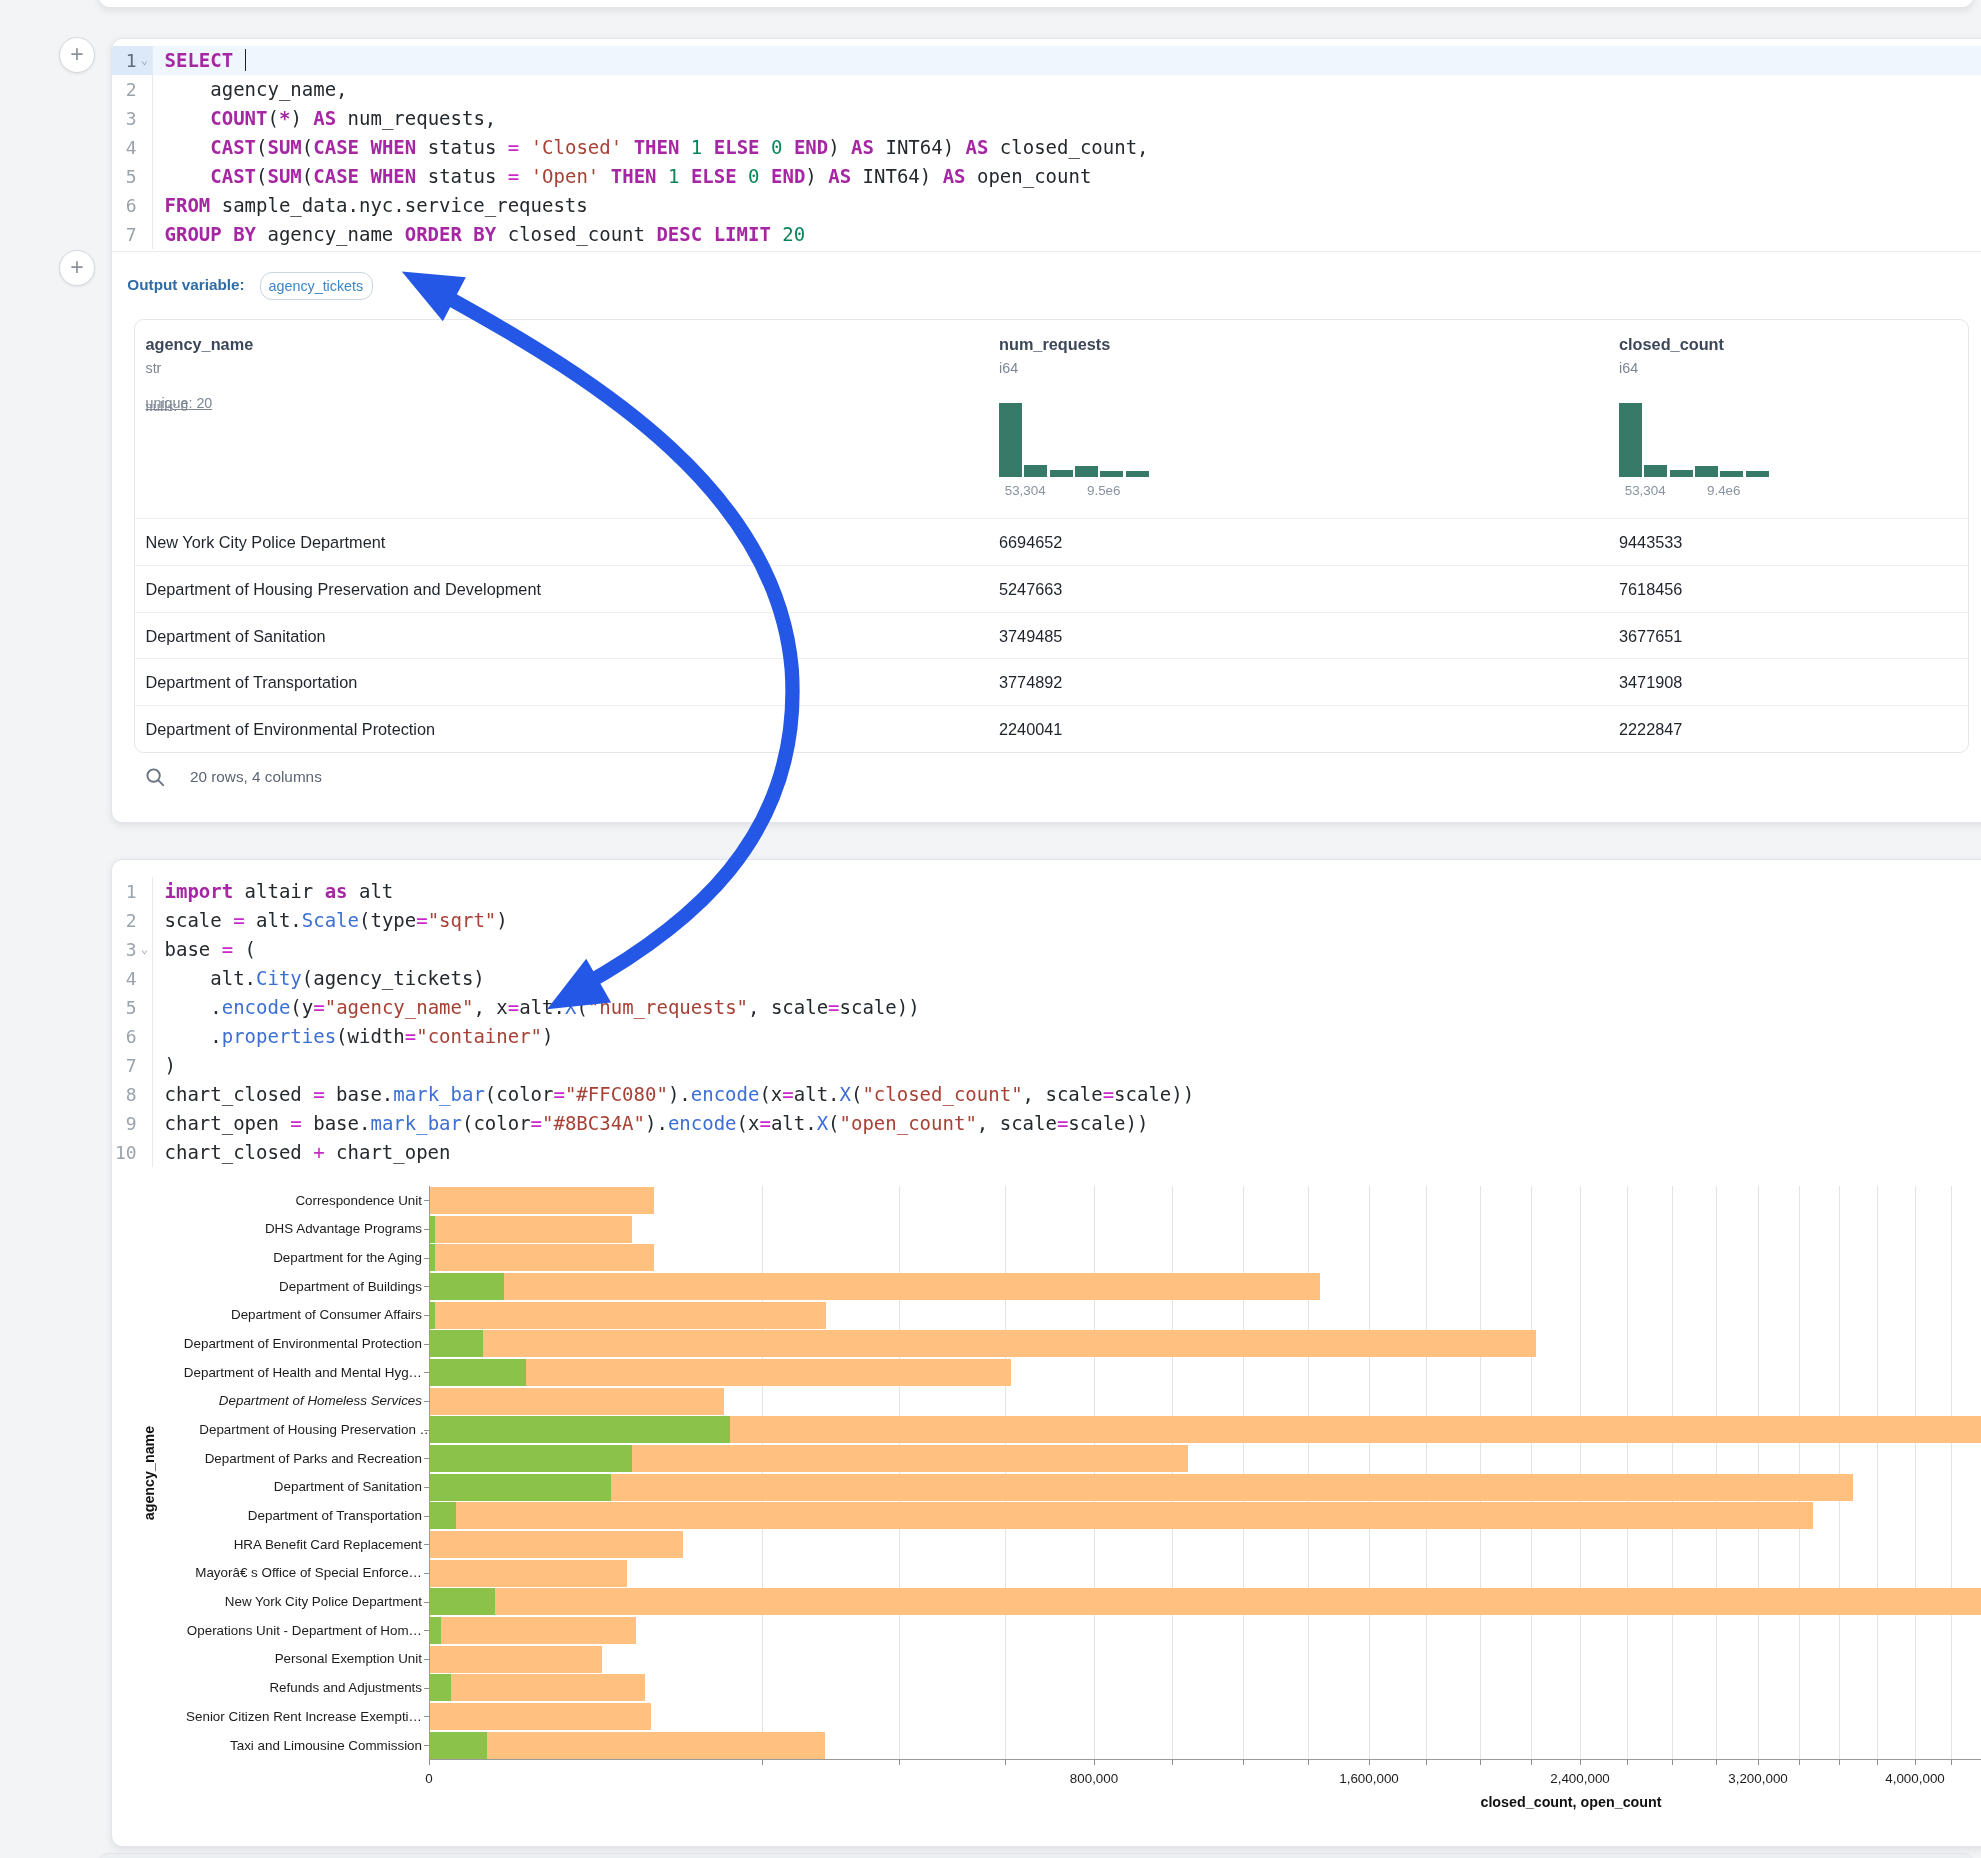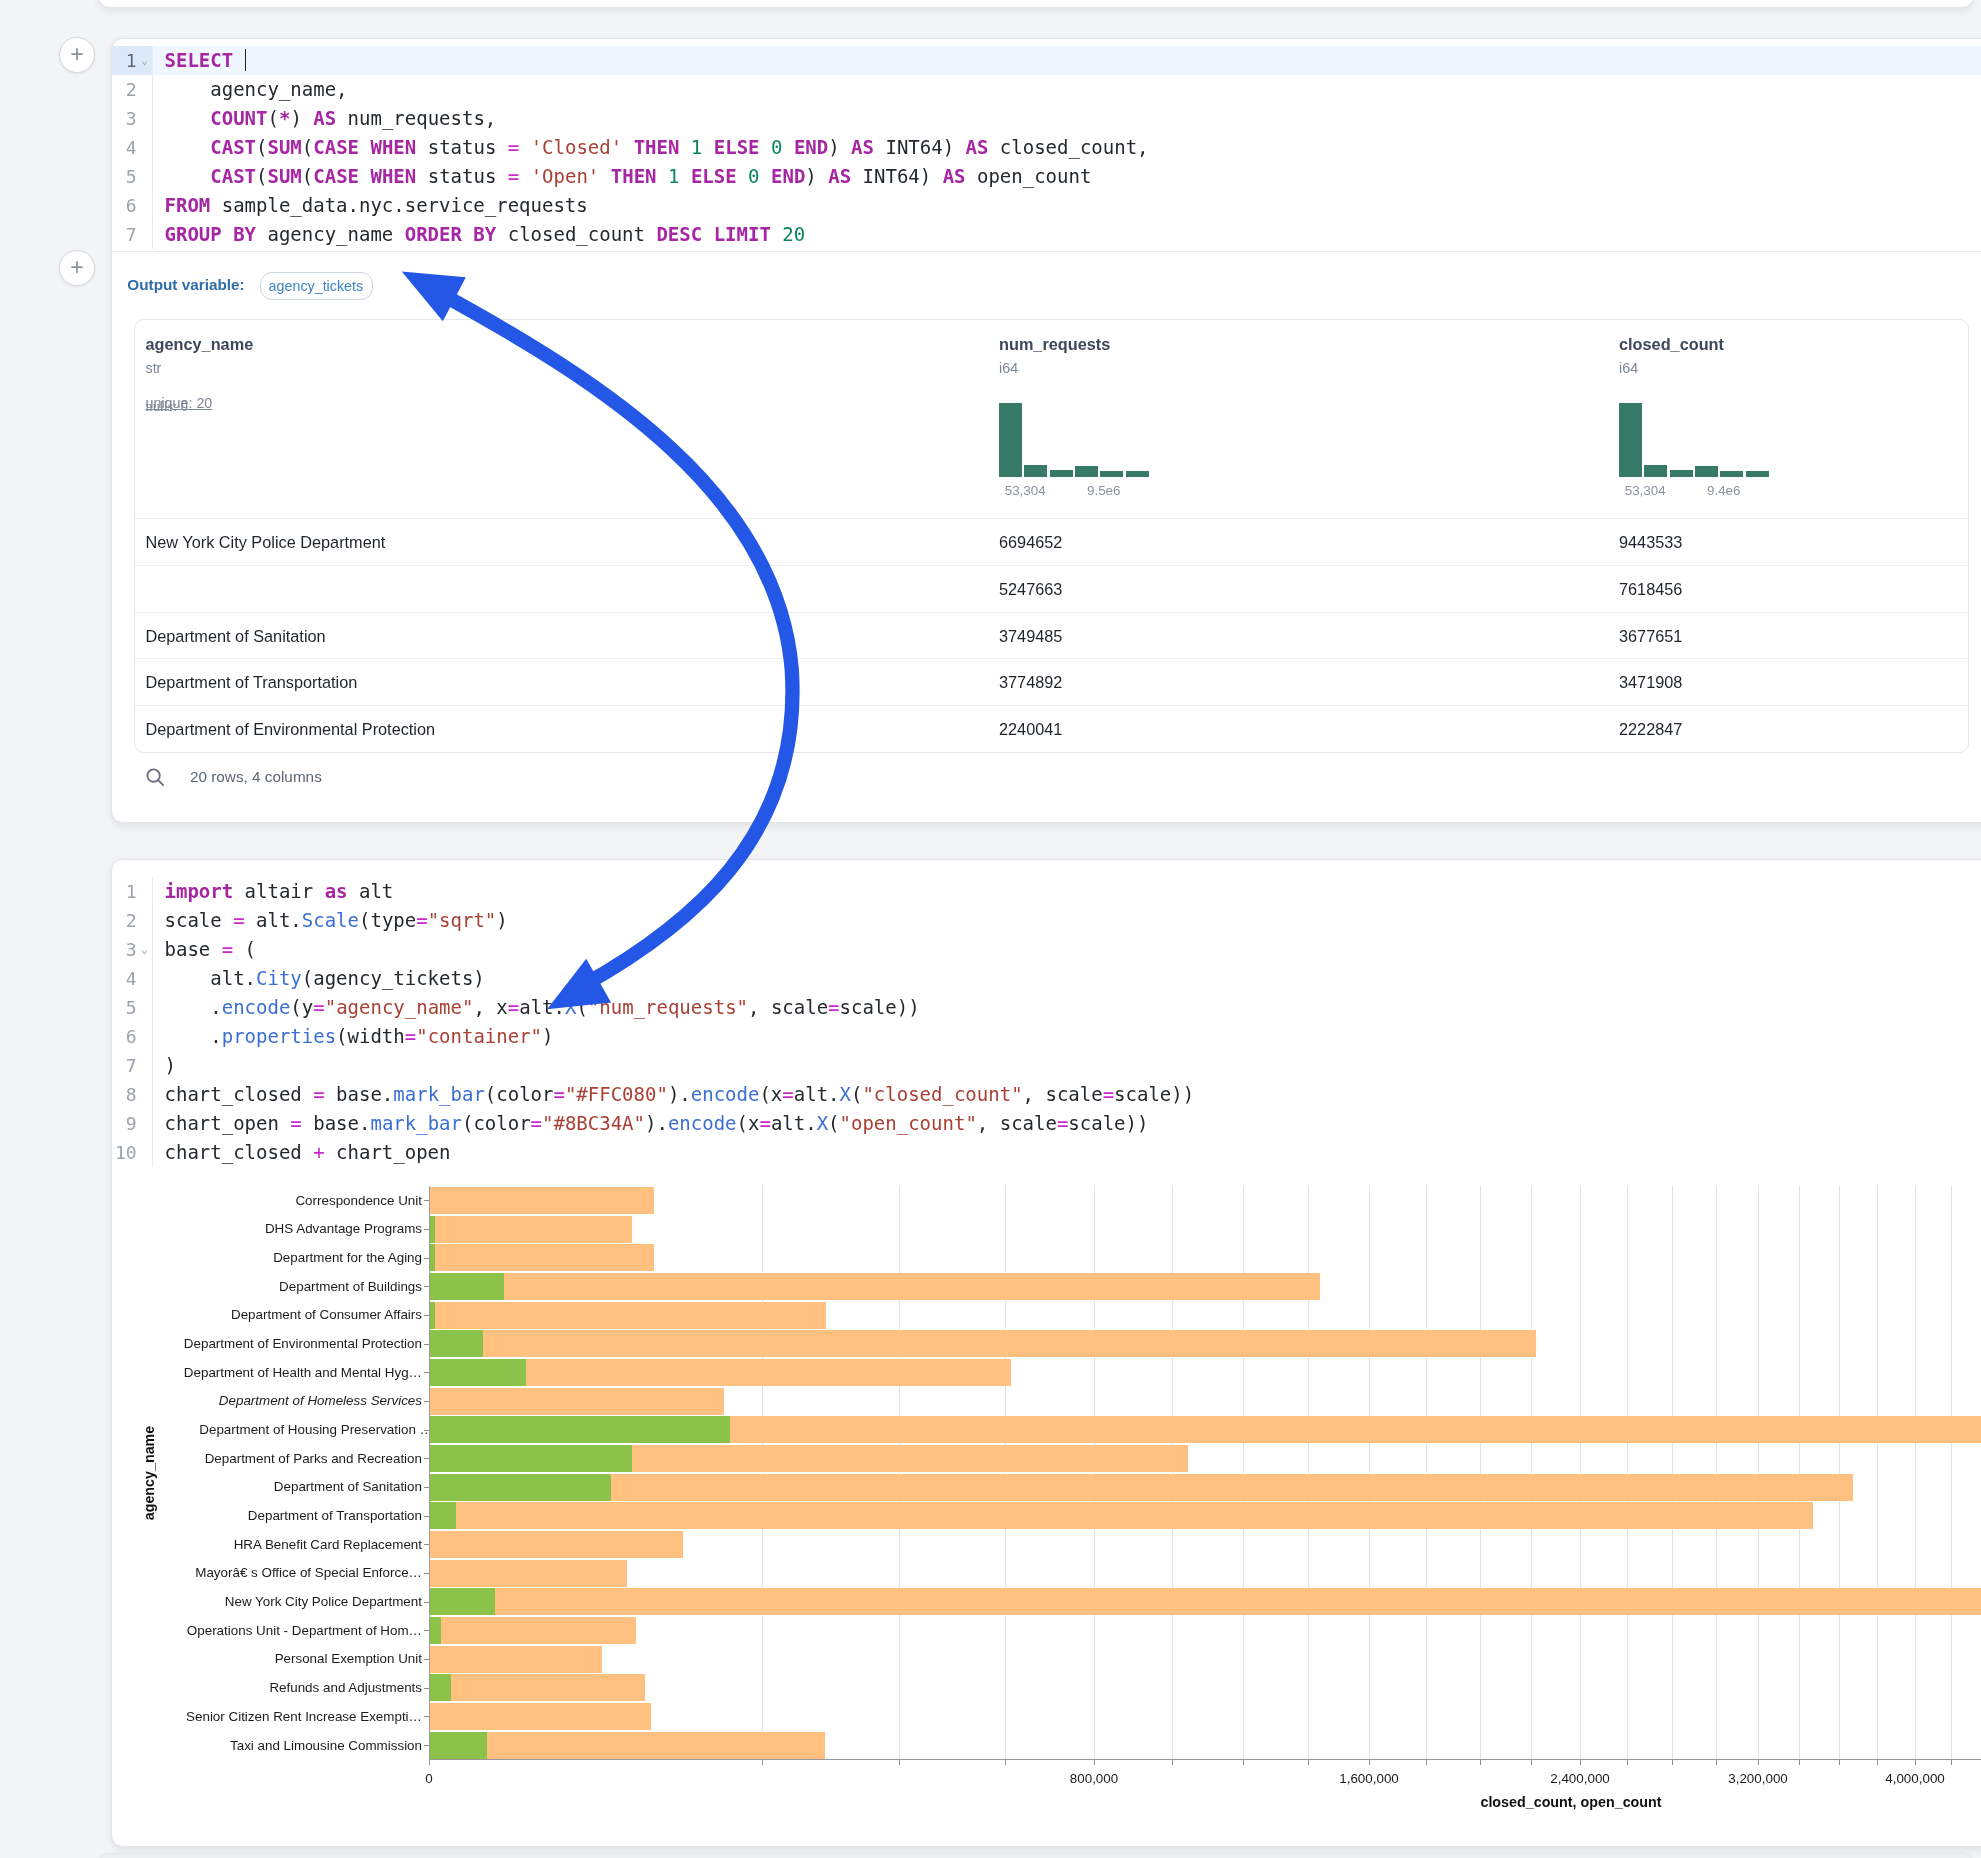--- a/index.html
+++ b/index.html
@@ -158,20 +158,21 @@
             <div class="hlab" style="left: 88px;">9.4e6</div>
           </div>
         </div>
       <div id="tbody">
           <div class="trow" style="top: 198px;">
             <div class="tcell" style="left: 10.5px;">New York City Police Department</div>
             <div class="tcell" style="left: 864px;">6694652</div>
             <div class="tcell" style="left: 1484px;">9443533</div>
           </div>
           <div class="trow" style="top: 245px;">
+            <div class="tcell" style="left: 10.5px;">Department of Housing Preservation and Development</div>
             <div class="tcell" style="left: 864px;">5247663</div>
             <div class="tcell" style="left: 1484px;">7618456</div>
           </div>
           <div class="trow" style="top: 292px;">
             <div class="tcell" style="left: 10.5px;">Department of Sanitation</div>
             <div class="tcell" style="left: 864px;">3749485</div>
             <div class="tcell" style="left: 1484px;">3677651</div>
           </div>
           <div class="trow" style="top: 338px;">
             <div class="tcell" style="left: 10.5px;">Department of Transportation</div>

